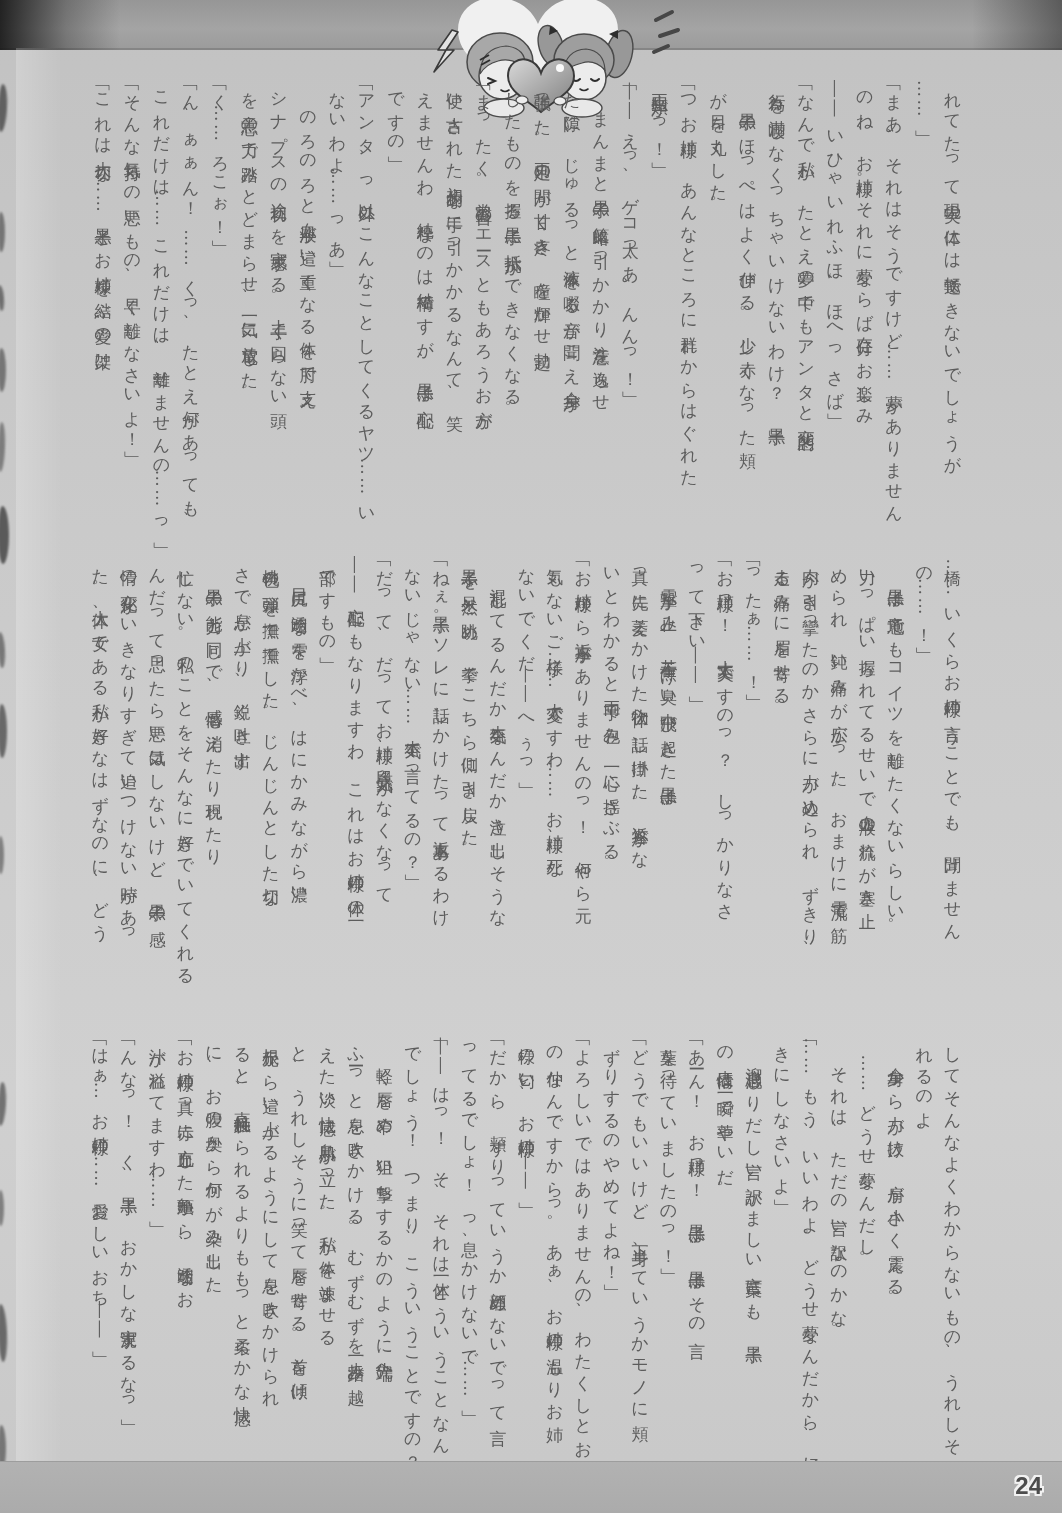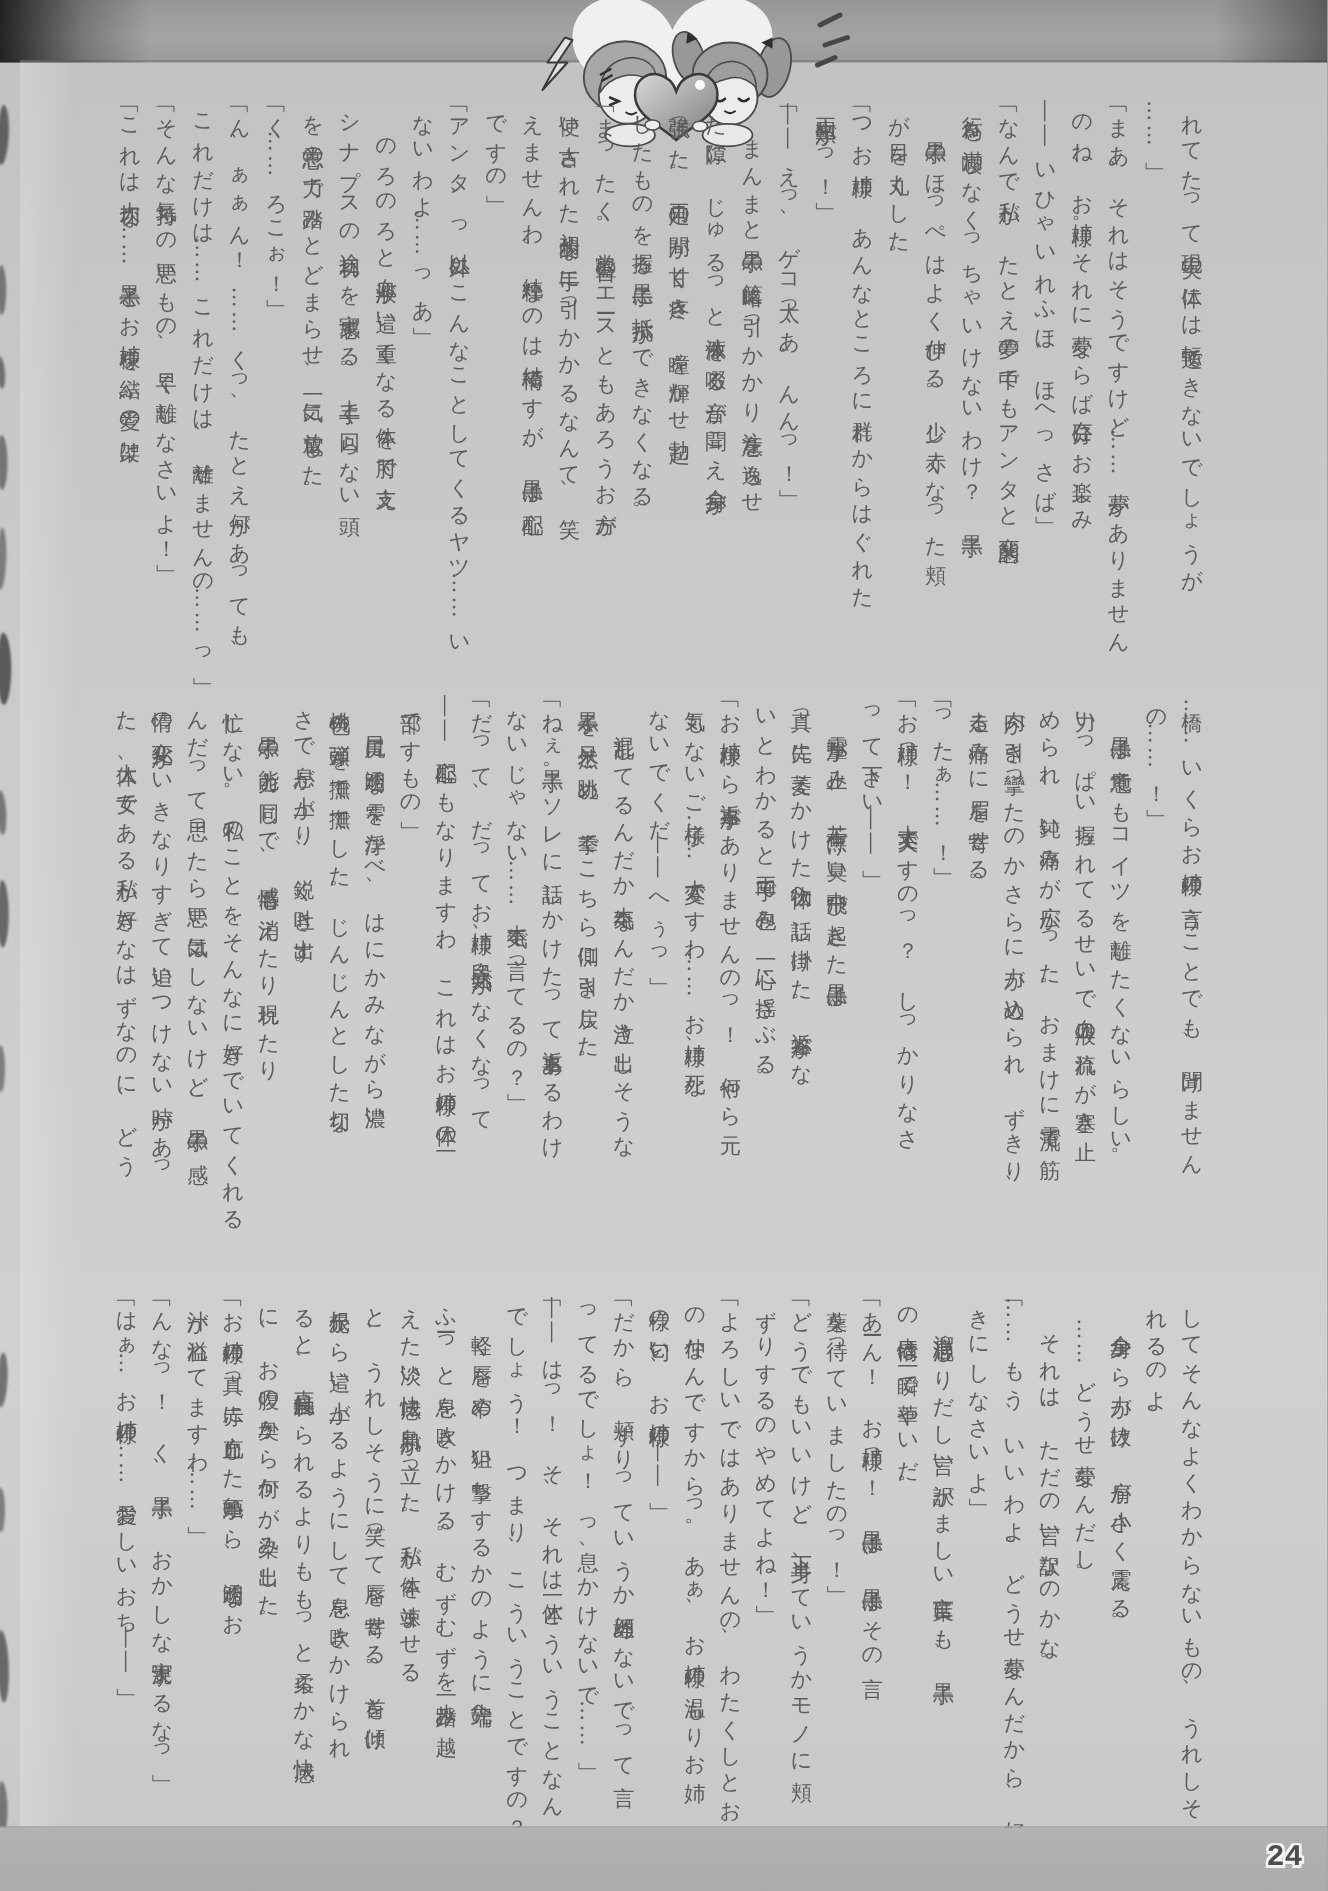--- a/index.html
+++ b/index.html
@@ -27,21 +27,21 @@
     background:linear-gradient(270deg,rgba(30,30,30,.5),transparent);
   }
   
   .bottom-band{
     position:absolute;left:0;right:0;bottom:0;height:51px;
     background:linear-gradient(180deg,#b2b2b2,#ababab);
     border-top:1px solid #9d9d9d;
   }
   .page-number{
     position:absolute;right:20px;bottom:13px;
-    font-family:Liberation Mono, monospace;font-weight:bold;font-size:24px;color:#4d4d4d;
+    font-family:Liberation Sans, sans-serif;font-weight:bold;font-size:24px;color:#4d4d4d;
     text-shadow:-2px 0 #f2f2f2,2px 0 #f2f2f2,0 -2px #f2f2f2,0 2px #f2f2f2,
                 -2px -2px #f2f2f2,2px 2px #f2f2f2,-2px 2px #f2f2f2,2px -2px #f2f2f2;
   }
   
   .vsection{
     position:absolute;right:95px;
     writing-mode:vertical-rl;
     color:#5c5c5c;
     font-size:17px;
     letter-spacing:2.5px;

